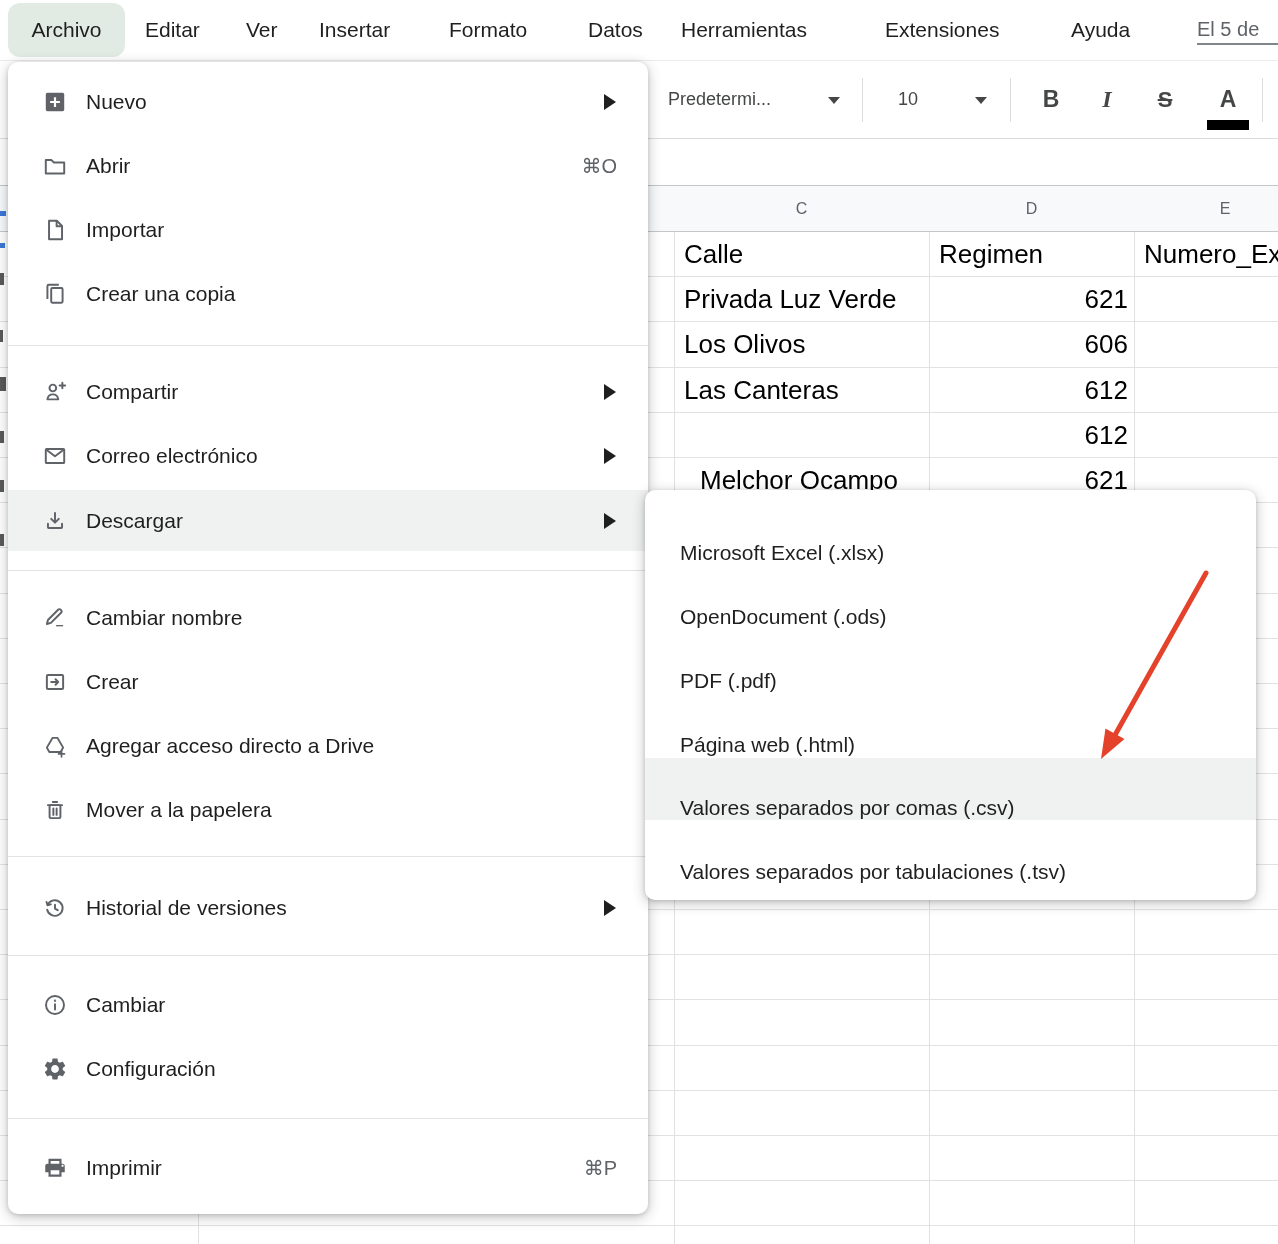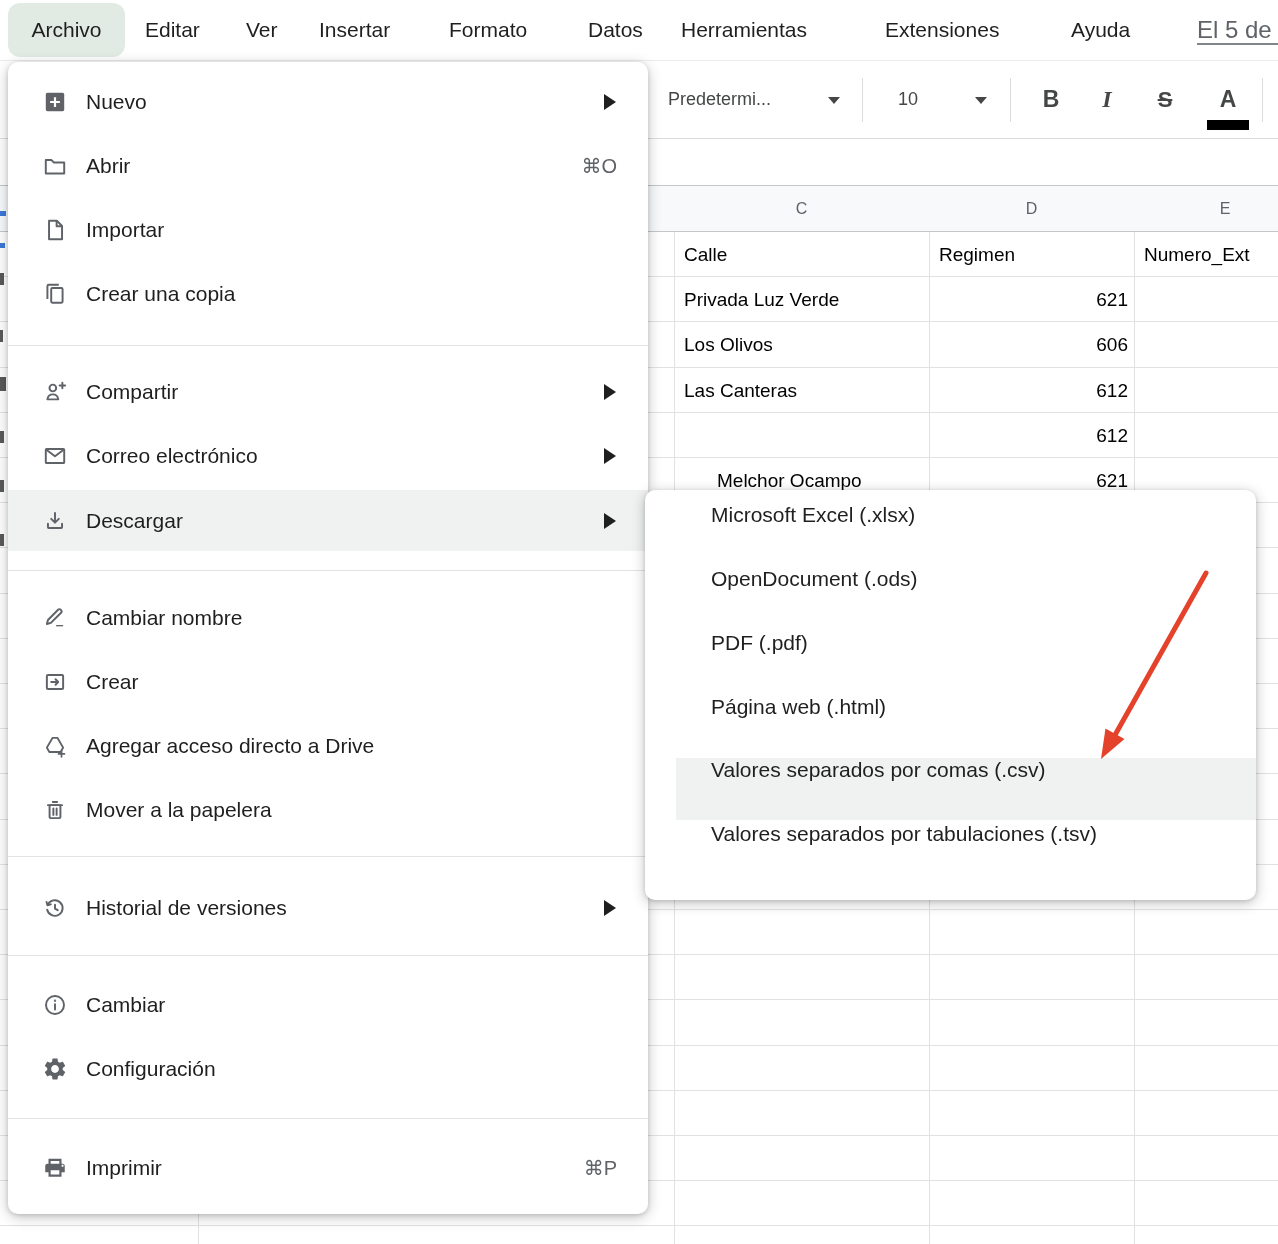--- a/index.html
+++ b/index.html
@@ -4,38 +4,38 @@
 <style>
   * { margin:0; padding:0; box-sizing:border-box; }
   html,body { width:1278px; height:1244px; }
   body { font-family:"Liberation Sans", sans-serif; background:#fff; overflow:hidden; }
   .screen { position:relative; width:1278px; height:1244px; overflow:hidden; background:#fff; }
 
   
   .menubar { position:absolute; top:0; left:0; width:1278px; height:59px; background:#fff; z-index:15; }
   .mb-item { position:absolute; top:0; height:59px; line-height:59px; font-size:21px; color:#1f1f1f; white-space:nowrap; cursor:default; }
   .mb-pill { position:absolute; left:8px; top:3px; width:117px; height:54px; background:#e2ebe3; border-radius:12px; text-align:center; line-height:54px; font-size:21px; color:#1f1f1f; }
-  .mb-link { position:absolute; left:1197px; top:0; height:59px; line-height:59px; font-size:24px; color:#5f6368; white-space:nowrap; }
+  .mb-link { position:absolute; left:1197px; top:0; height:59px; line-height:59px; font-size:20px; color:#5f6368; white-space:nowrap; }
   .mb-underline { position:absolute; left:1197px; top:43px; width:81px; height:2px; background:#80868b; }
 
   
   .toolbar { position:absolute; top:60px; left:0; width:1278px; height:79px; background:#fff; border-top:1px solid #ececec; border-bottom:1px solid #dadce0; z-index:4; }
   .tb-txt { position:absolute; top:0; height:77px; line-height:77px; color:#444746; white-space:nowrap; }
   .tb-caret { position:absolute; width:0; height:0; border-left:6px solid transparent; border-right:6px solid transparent; border-top:7px solid #444746; }
   .tb-sep { position:absolute; top:17px; width:1px; height:44px; background:#dadce0; }
   .tb-btn { position:absolute; top:0; height:77px; line-height:77px; text-align:center; color:#444746; }
 
   
   .sheet { position:absolute; left:0; top:185px; right:0; bottom:0; background:#fff; z-index:2; }
   .col-headers { position:absolute; top:0; left:0; right:0; height:47px; background:#f8f9fa; border-top:1px solid #c4c7c5; border-bottom:1px solid #c4c7c5; }
   .col-letter { position:absolute; top:0; height:45px; line-height:45px; text-align:center; font-size:16px; color:#5f6368; }
   .vline { position:absolute; top:0; bottom:0; width:1px; background:#e1e1e1; }
   .grid-body { position:absolute; top:47px; left:0; right:0; bottom:0;
     background:repeating-linear-gradient(to bottom, transparent 0, transparent 44.2px, #e2e2e2 44.2px, #e2e2e2 45.2px); }
-  .cell { position:absolute; height:45px; line-height:45px; font-size:19px; color:#000; white-space:nowrap; overflow:hidden; }
+  .cell { position:absolute; height:45px; line-height:45px; font-size:26px; color:#000; white-space:nowrap; overflow:hidden; }
   .cell.num { text-align:right; }
 
   
   .sliver { position:absolute; z-index:5; background:#5a5a5a; }
   .sliver.blue { background:#3c78d8; }
 
   
   .menu-panel { position:absolute; left:8px; top:62px; width:640px; height:1152px; background:#fff; border-radius:10px;
     box-shadow:0 3px 14px rgba(0,0,0,.24), 0 1px 4px rgba(0,0,0,.14); z-index:20; }
   .mi { position:absolute; left:0; right:0; height:64px; display:flex; align-items:center; padding-left:34px; cursor:default; }
@@ -44,21 +44,21 @@
   .mi-icon svg { display:block; width:26px; height:26px; }
   .mi-label { font-size:21px; color:#1f1f1f; white-space:nowrap; }
   .mi-arrow { position:absolute; right:32px; top:50%; margin-top:-8px; width:0; height:0;
     border-top:8px solid transparent; border-bottom:8px solid transparent; border-left:12px solid #1f1f1f; }
   .mi-shortcut { position:absolute; right:31px; font-size:20px; color:#5f6368; }
   .mi-sep { position:absolute; left:0; right:0; height:1px; background:#e3e3e3; }
 
   
   .submenu-panel { position:absolute; left:645px; top:490px; width:611px; height:410px; background:#fff; border-radius:10px;
     box-shadow:0 3px 14px rgba(0,0,0,.24), 0 1px 4px rgba(0,0,0,.14); z-index:30; }
-  .smi { position:absolute; left:0; right:0; height:62px; display:flex; align-items:flex-start; padding-left:35px; cursor:default;margin-left:31px; }
+  .smi { position:absolute; left:0; right:0; height:62px; display:flex; align-items:flex-end; padding-left:35px; cursor:default; }
   .smi.hl { background:#f0f1f1; }
   .smi span { font-size:21px; color:#1f1f1f; white-space:nowrap; }
 
   
   .annot { position:absolute; left:0; top:0; z-index:40; pointer-events:none; }
 </style>
 </head>
 <body>
 
 <div class="screen">
@@ -84,21 +84,21 @@
       <div class="cell num" style="top:45px;left:929px;width:199px">621</div>
 
       <div class="cell" style="top:90px;left:684px;width:240px">Los Olivos</div>
       <div class="cell num" style="top:90px;left:929px;width:199px">606</div>
 
       <div class="cell" style="top:136px;left:684px;width:240px">Las Canteras</div>
       <div class="cell num" style="top:136px;left:929px;width:199px">612</div>
 
       <div class="cell num" style="top:181px;left:929px;width:199px">612</div>
 
-      <div class="cell" style="top:226px;left:717px;width:240px">Melchor Ocampo</div>
+      <div class="cell" style="top:226px;left:700px;width:240px">Melchor Ocampo</div>
       <div class="cell num" style="top:226px;left:929px;width:199px">621</div>
     </div>
   </div>
 
   <div class="sliver blue" style="left:0;top:211px;width:6px;height:5px"></div>
   <div class="sliver blue" style="left:0;top:243px;width:5px;height:5px"></div>
   <div class="sliver" style="left:0;top:273px;width:4px;height:12px"></div>
   <div class="sliver" style="left:0;top:330px;width:3px;height:12px"></div>
   <div class="sliver" style="left:0;top:377px;width:6px;height:14px"></div>
   <div class="sliver" style="left:0;top:431px;width:4px;height:12px"></div>

